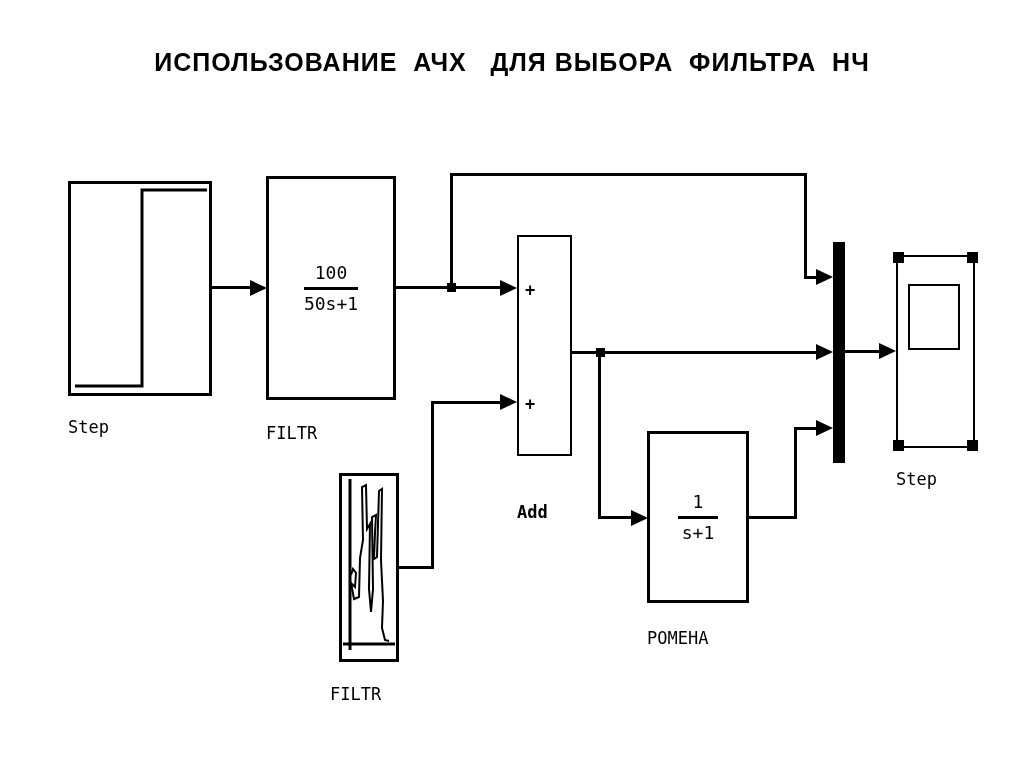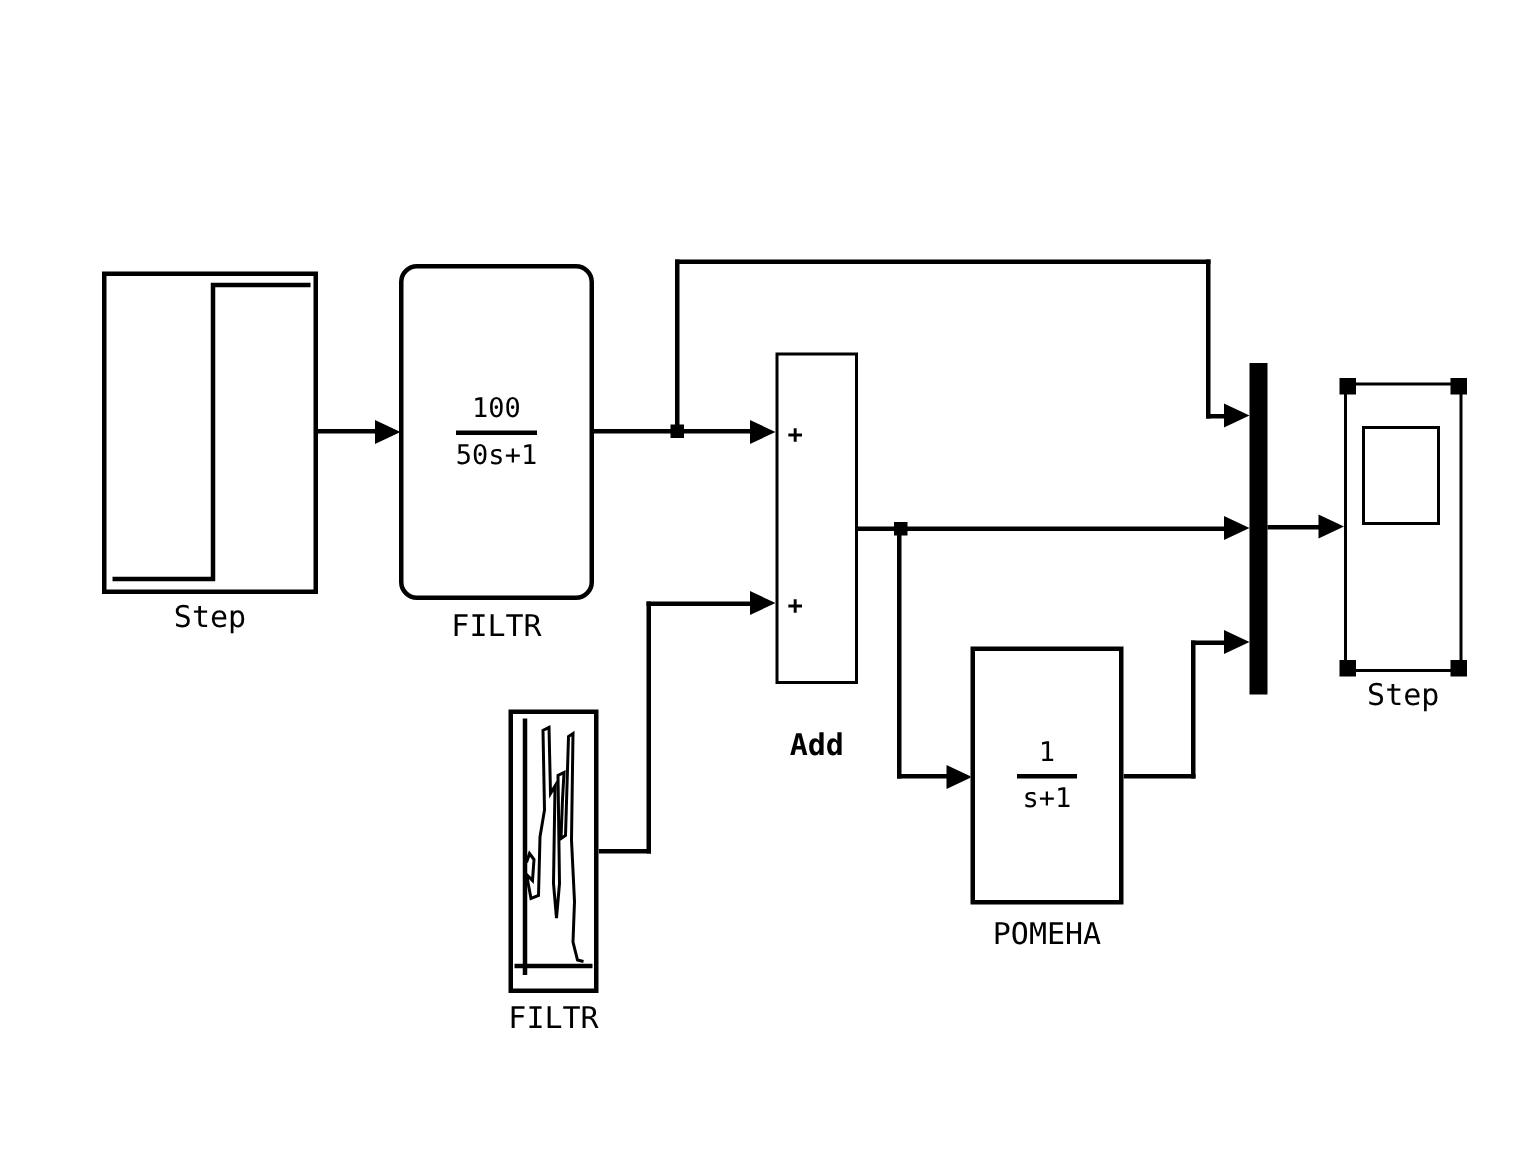--- a/index.html
+++ b/index.html
@@ -9,22 +9,22 @@
     overflow:hidden;
   }
   .title{
     position:absolute;left:0;top:48px;width:1024px;text-align:center;
     font-family:"Liberation Sans","DejaVu Sans",sans-serif;
     font-weight:bold;font-size:25px;letter-spacing:1px;color:#000;white-space:pre;
   }
   .block{position:absolute;background:#fff;box-sizing:border-box;border:3px solid #000;}
   .b2{border-width:2px;}
   .blabel{
-    position:absolute;text-align:center;font-size:20px;line-height:20px;
-    color:#000;letter-spacing:0px;white-space:nowrap;
+    position:absolute;font-size:17px;line-height:20px;
+    color:#000;letter-spacing:0px;white-space:nowrap;margin-top:16px;
   }
   .wire{position:absolute;background:#000;}
   .junction{position:absolute;width:9px;height:9px;background:#000;}
   .arrow{
     position:absolute;width:0;height:0;
     border-top:8px solid transparent;border-bottom:8px solid transparent;
     border-left:17px solid #000;
   }
   .frac{
     position:absolute;left:0;top:0;right:0;bottom:0;
@@ -35,20 +35,21 @@
   .plus{position:absolute;font-size:17px;font-weight:bold;line-height:16px;}
   .muxbar{position:absolute;background:#000;}
   .handle{position:absolute;width:11px;height:11px;background:#000;}
   svg{display:block;}
 </style>
 </head>
 <body>
 
 <div id="stage">
 
+  <div class="title">ИСПОЛЬЗОВАНИЕ  АЧХ   ДЛЯ ВЫБОРА  ФИЛЬТРА  НЧ</div>
 
   <div class="wire" style="left:205px;top:286px;width:46px;height:3px;"></div>
   <div class="arrow" style="left:250px;top:280px;"></div>
 
   <div class="wire" style="left:396px;top:286px;width:105px;height:3px;"></div>
   <div class="arrow" style="left:500px;top:280px;"></div>
   <div class="junction" style="left:447px;top:283px;"></div>
 
   <div class="wire" style="left:450px;top:173px;width:3px;height:115px;"></div>
   <div class="wire" style="left:450px;top:173px;width:357px;height:3px;"></div>
@@ -77,21 +78,21 @@
   <div class="wire" style="left:845px;top:350px;width:36px;height:3px;"></div>
   <div class="arrow" style="left:879px;top:343px;"></div>
 
   <div class="block" style="left:68px;top:181px;width:144px;height:215px;">
     <svg width="138" height="209" viewBox="0 0 138 209">
       <polyline points="4,202 71,202 71,6 136,6" fill="none" stroke="#000" stroke-width="3"></polyline>
     </svg>
   </div>
   <div class="blabel" style="left:68px;top:401px;width:144px;">Step</div>
 
-  <div class="block" style="left:266px;top:176px;width:130px;height:224px;border-radius:12px;">
+  <div class="block" style="left:266px;top:176px;width:130px;height:224px;">
     <div class="frac">
       <div>100</div>
       <div class="fracbar" style="width:54px;"></div>
       <div>50s+1</div>
     </div>
   </div>
   <div class="blabel" style="left:266px;top:407px;width:130px;">FILTR</div>
 
   <div class="block b2" style="left:517px;top:235px;width:55px;height:221px;">
     <div class="plus" style="left:6px;top:45px;">+</div>

